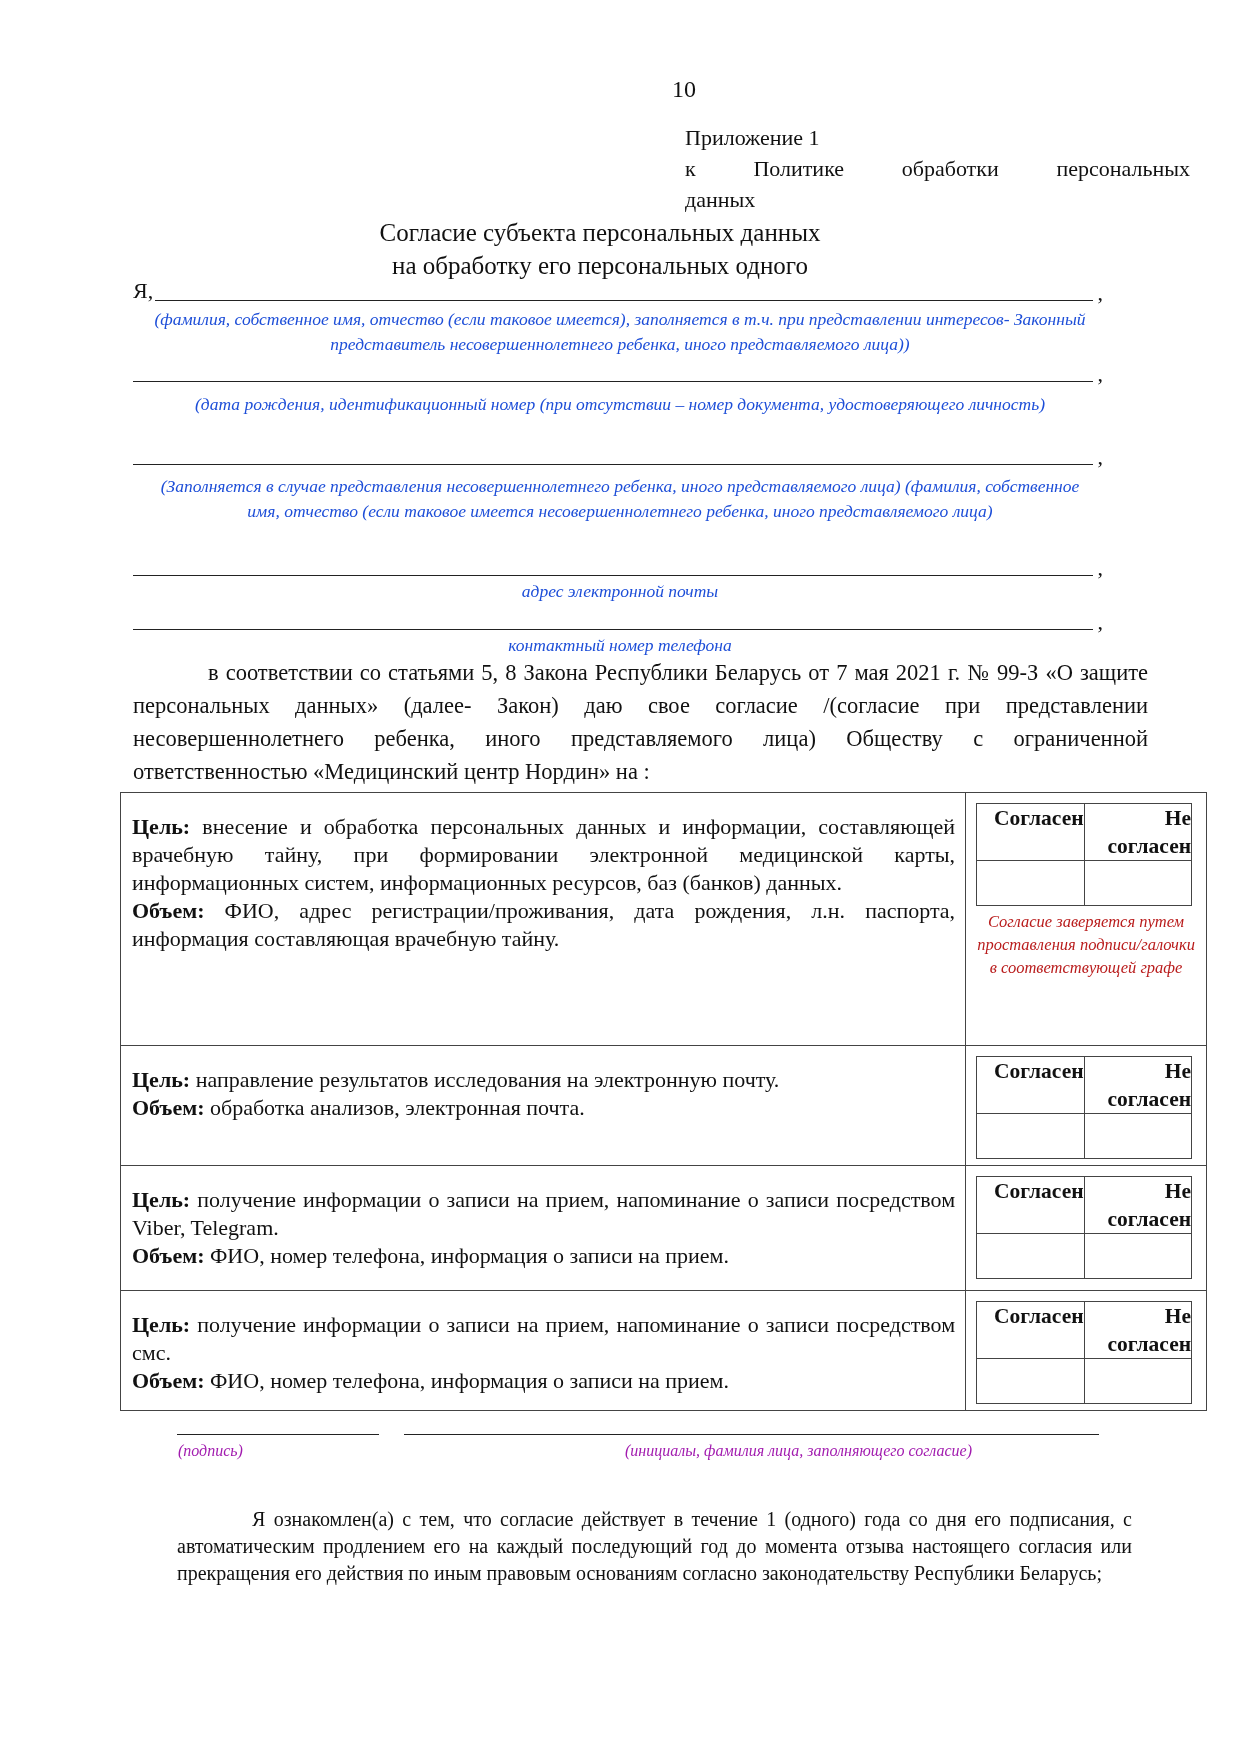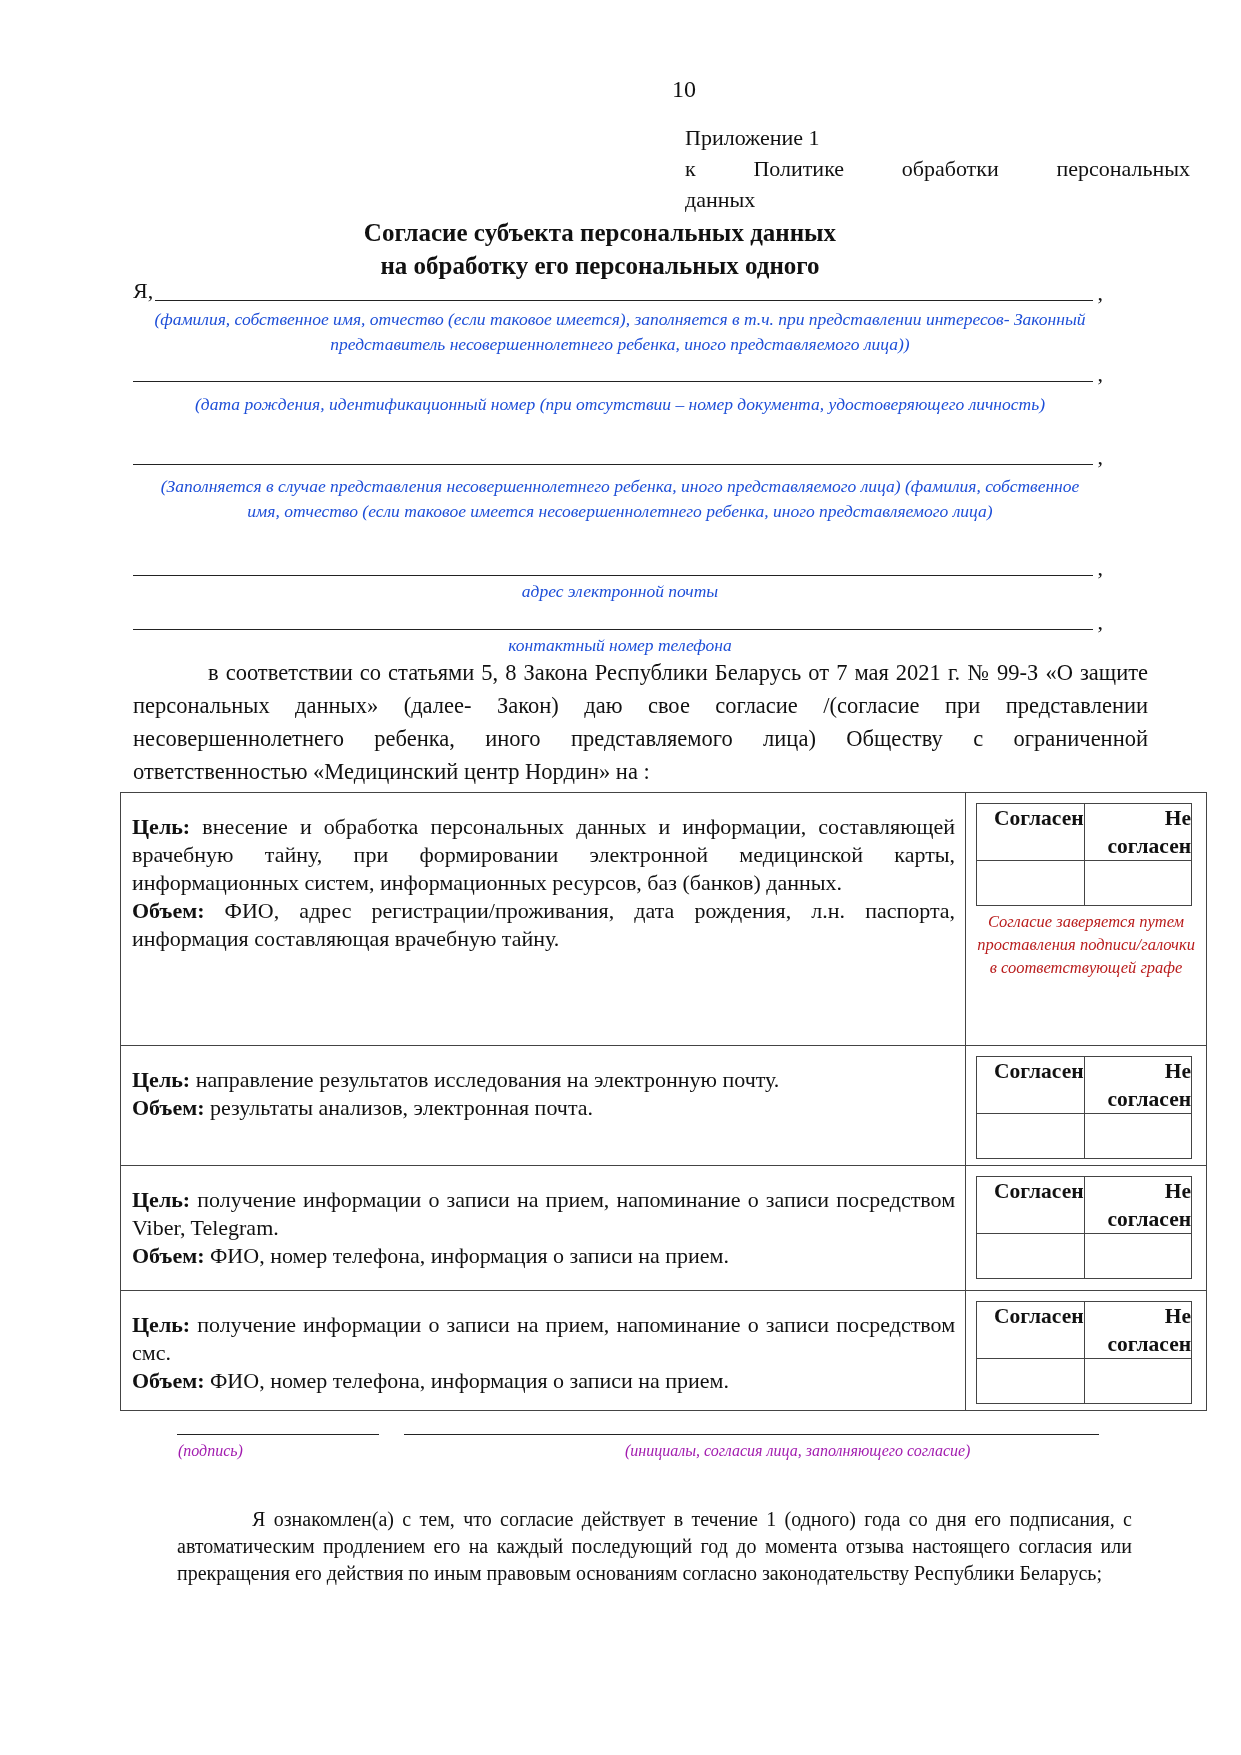--- a/index.html
+++ b/index.html
@@ -2,21 +2,21 @@
 <html><head>
 <meta charset="utf-8">
 <style>
   html, body { margin:0; padding:0; background:#ffffff; }
   body { width:1241px; height:1755px; position:relative; overflow:hidden;
          font-family:"Liberation Serif","DejaVu Serif",serif; color:#111; }
   .abs { position:absolute; }
   .pnum { left:672px; top:76px; font-size:24px; }
   .annex { left:685px; width:505px; font-size:22px; line-height:31px; top:122px; }
   .annex .j { text-align:justify; text-align-last:justify; }
-  .title { left:200px; width:800px; text-align:center; font-weight:bold; font-size:25px; line-height:33px; top:216px; }
+  .title { left:200px; width:800px; text-align:center; font-weight:normal; font-size:25px; line-height:33px; top:216px; }
   .fill { left:133px; width:960px; font-size:22px; }
   .line { border-bottom:1.3px solid #222; height:22px; }
   .comma { position:absolute; right:-10px; bottom:-6px; font-size:22px; }
   .hint { left:140px; width:960px; text-align:center; font-style:italic; font-size:17.5px; line-height:25px; color:#1d4ed8; }
   .para { left:133px; width:1015px; font-size:22.5px; line-height:33px; text-align:justify; }
   .indent { text-indent:75px; }
   table.main { position:absolute; left:120px; top:792px; width:1087px; border-collapse:collapse; }
   table.main td { border:1.5px solid #444; vertical-align:top; }
   td.left { padding:20px 10px 4px 11px; font-size:22px; line-height:28px; text-align:justify; width:840px; }
   td.right { padding:10px 10px 4px 10px; width:220px; }
@@ -107,21 +107,21 @@
           </table>
       <div class="note">Согласие заверяется путем проставления подписи/галочки в соответствующей графе</div>
     </td>
   </tr>
 
   <tr style="height:120px;">
     <td class="left">
       <b>Цель:</b>
       <span>направление результатов исследования на электронную почту.</span><br>
       <b>Объем:</b>
-      <span>результаты анализов, электронная почта.</span>
+      <span>обработка анализов, электронная почта.</span>
     </td>
     <td class="right">
       <table class="yn">
         <tbody>
               <tr>
                 <td>Согласен</td>
             <td>Не согласен</td>
               </tr>
         <tr class="blank">
                 <td></td>
@@ -176,15 +176,15 @@
       </tbody>
           </table>
     </td>
   </tr>
 </tbody>
   </table>
 
 <div class="abs sigline" style="left:177px; top:1432px; width:202px;"></div>
 <div class="abs sigline" style="left:404px; top:1432px; width:695px;"></div>
 <div class="abs sighint" style="left:178px; top:1442px;">(подпись)</div>
-<div class="abs sighint" style="left:625px; top:1442px;">(инициалы, согласия лица, заполняющего согласие)</div>
+<div class="abs sighint" style="left:625px; top:1442px;">(инициалы, фамилия лица, заполняющего согласие)</div>
 
 <div class="abs para indent" style="left:177px; width:955px; top:1506px; font-size:20px; line-height:27px;">Я ознакомлен(а) с тем, что согласие действует в течение 1 (одного) года со дня его подписания, с автоматическим продлением его на каждый последующий год до момента отзыва настоящего согласия или прекращения его действия по иным правовым основаниям согласно законодательству Республики Беларусь;</div>
 
 </body></html>

